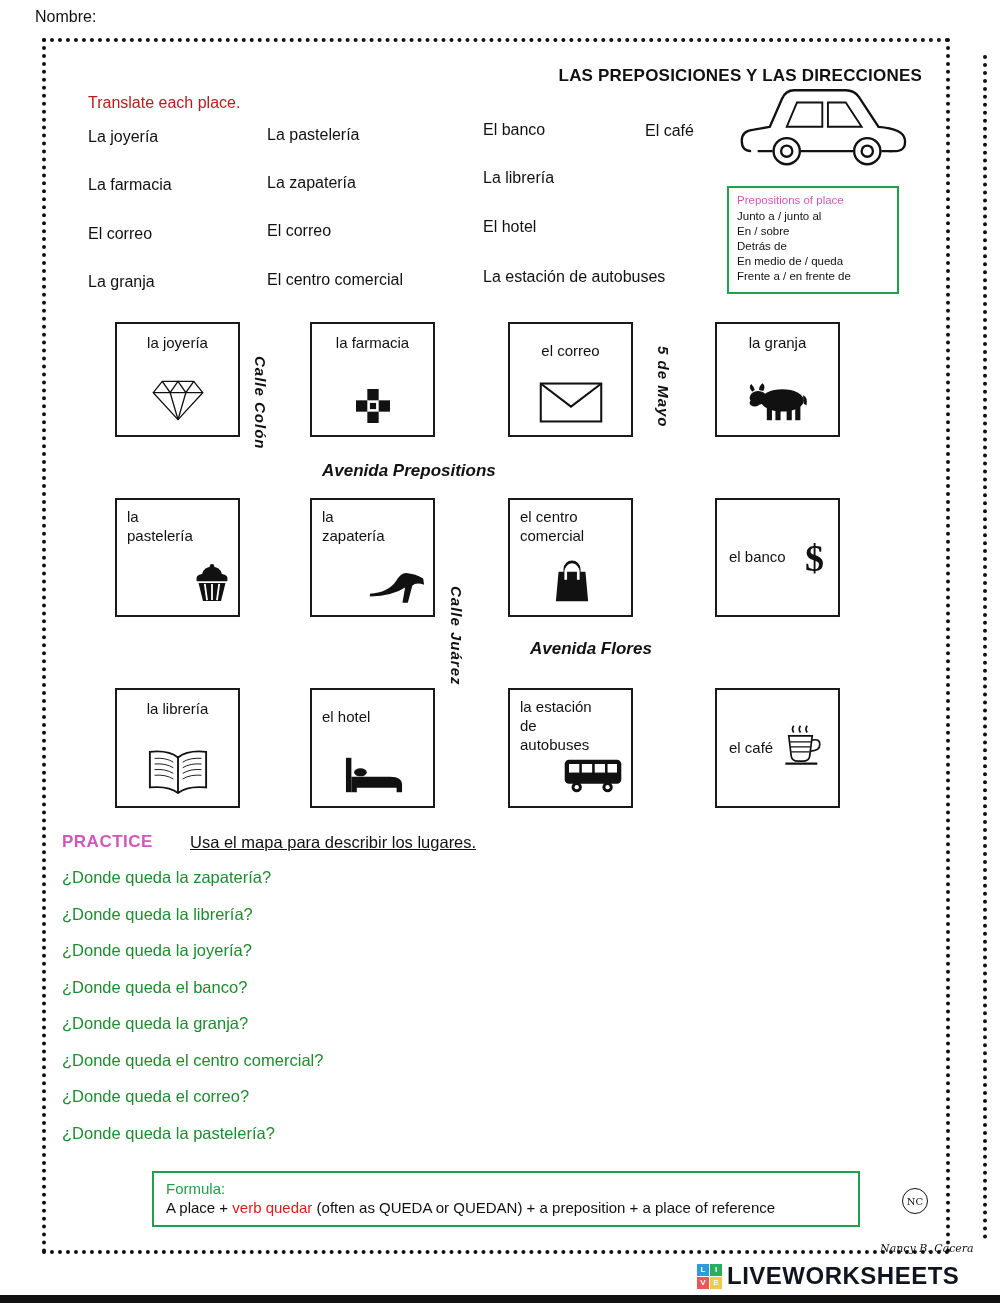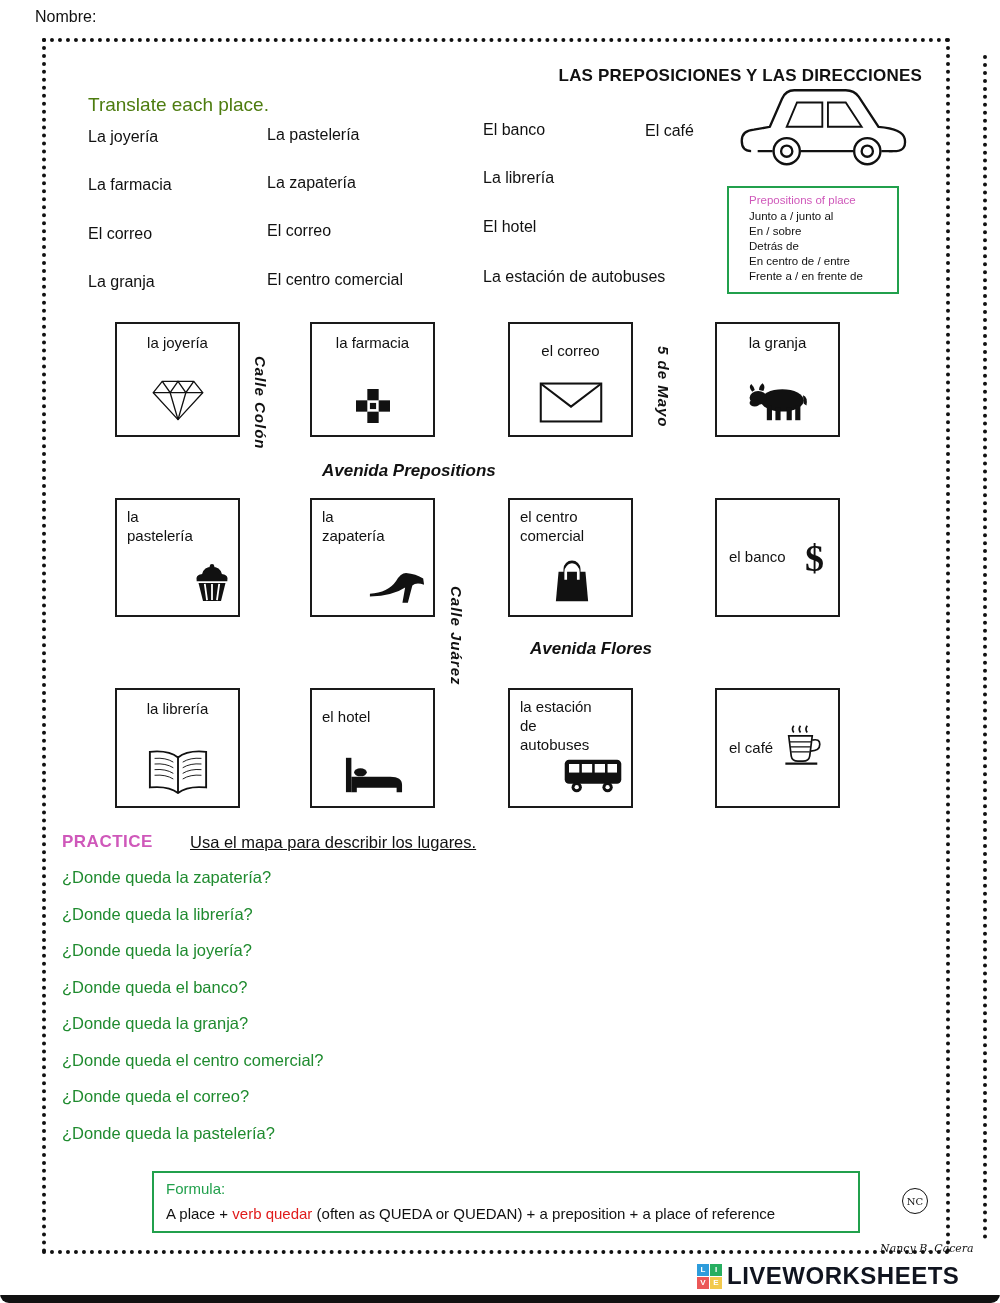--- a/index.html
+++ b/index.html
@@ -1,31 +1,31 @@
 <!DOCTYPE html>
 <html><head>
 <meta charset="utf-8">
 <style>
   * { margin:0; padding:0; box-sizing:border-box; }
   body { background:#fff; font-family:"Liberation Sans", sans-serif; color:#111; }
-  .page { position:relative; width:1000px; height:1303px; background:#fff; overflow:hidden;border-radius:9px; }
+  .page { position:relative; width:1000px; height:1303px; background:#fff; overflow:hidden; }
 
   .nombre { position:absolute; left:35px; top:8px; font-size:16px; }
 
   .frame { position:absolute; left:42px; top:38px; width:908px; height:1216px; border:4px dotted #111; }
   .edge-dots { position:absolute; left:983px; top:55px; height:1185px; width:0; border-left:4px dotted #111; }
 
   .title { position:absolute; left:42px; top:66px; width:880px; text-align:right; font-weight:bold; font-size:17px; letter-spacing:.2px; }
-  .translate-instruction { position:absolute; left:88px; top:94px; font-size:19px; color:#4d7c0f; }
+  .translate-instruction { position:absolute; left:88px; top:94px; font-size:16px; color:#b91c1c; }
 
   .titem { position:absolute; font-size:16px; white-space:nowrap; }
 
   .car { position:absolute; left:738px; top:76px; }
 
-  .prep-box { position:absolute; left:727px; top:186px; width:172px; border:2px solid #21a04c; padding:6px 8px 8px 20px; background:#fff; }
+  .prep-box { position:absolute; left:727px; top:186px; width:172px; border:2px solid #21a04c; padding:6px 8px 8px 8px; background:#fff; }
   .prep-title { color:#cf58ba; font-size:11.5px; margin-bottom:3px; }
   .prep-item { font-size:11.5px; line-height:1.3; }
 
   .mapbox { position:absolute; width:125px; border:2px solid #1a1a1a; background:#fff; display:flex; }
   .mapbox .lbl { font-size:15px; line-height:1.25; }
   .v-center { flex-direction:column; align-items:center; justify-content:space-between; padding:10px 6px 8px 6px; text-align:center; }
   .tl { flex-direction:column; align-items:flex-start; padding:8px 8px 8px 10px; }
   .tl .icon { margin-top:auto; align-self:flex-end; }
   .row-mid { flex-direction:row; align-items:center; justify-content:space-between; padding:0 14px 0 12px; }
   .w78 { max-width:78px; }
@@ -34,21 +34,21 @@
   .vstreet { position:absolute; writing-mode:vertical-rl; font-weight:bold; font-style:italic; font-size:15px; letter-spacing:1px; white-space:nowrap; }
   .hstreet { position:absolute; font-weight:bold; font-style:italic; font-size:17px; white-space:nowrap; }
 
   .practice-title { position:absolute; left:62px; top:832px; color:#cf58ba; font-size:17px; font-weight:bold; letter-spacing:.5px; }
   .practice-instruction { position:absolute; left:190px; top:833px; font-size:16.5px;text-decoration:underline; }
 
   .questions { position:absolute; left:62px; top:868px; width:520px; }
   .question { font-size:16.5px; color:#1f8b2f; margin-bottom:17.5px; }
 
   .formula-box { position:absolute; left:152px; top:1171px; width:708px; border:2px solid #21a04c; background:#fff; padding:7px 12px 9px 12px; }
-  .formula-title { color:#21a04c; font-size:15px; margin-bottom:8px; }
+  .formula-title { color:#21a04c; font-size:15px; margin-bottom:2px; }
   .formula-line { font-size:15px; }
   .formula-red { color:#e01b1b; }
 
   .signature { position:absolute; left:880px; top:1172px; width:70px; text-align:center; }
   .sig-circle { width:26px; height:26px; border:1.5px solid #111; border-radius:50%; margin:16px auto 2px auto;
                 display:flex; align-items:center; justify-content:center; font-family:"DejaVu Serif", serif; font-size:10px; }
   .sig-name { font-family:"DejaVu Serif", serif; font-style:italic; font-size:11px; white-space:nowrap;margin-top:28px; }
 
   .footer-logo { position:absolute; left:697px; top:1262px; display:flex; align-items:center; gap:5px; text-decoration:none; }
   .logo-squares { display:grid; grid-template-columns:12px 12px; grid-template-rows:12px 12px; gap:1px; }
@@ -96,21 +96,21 @@
       <path d="M63 28 l-11 26 h38 v-26 z" stroke-width="2"></path>
       <path d="M96 28 v26 h36 l-17 -26 z" stroke-width="2"></path>
     </svg>
   </div>
 
   <div class="prep-box">
     <div class="prep-title">Prepositions of place</div>
     <div class="prep-item">Junto a / junto al</div>
     <div class="prep-item">En / sobre</div>
     <div class="prep-item">Detrás de</div>
-    <div class="prep-item">En centro de / entre</div>
+    <div class="prep-item">En medio de / queda</div>
     <div class="prep-item">Frente a / en frente de</div>
   </div>
 
   <div class="mapbox v-center" style="left:115px;top:322px;height:115px">
     <span class="lbl">la joyería</span>
     <span class="icon"><svg viewBox="0 0 48 40" width="54" height="45" fill="none" stroke="#111" stroke-width="1.2">
           <polygon points="10,3 38,3 46,13 24,37 2,13"></polygon>
           <line x1="2" y1="13" x2="46" y2="13"></line>
           <polyline points="10,3 17,13 24,37"></polyline>
           <polyline points="38,3 31,13 24,37"></polyline>

